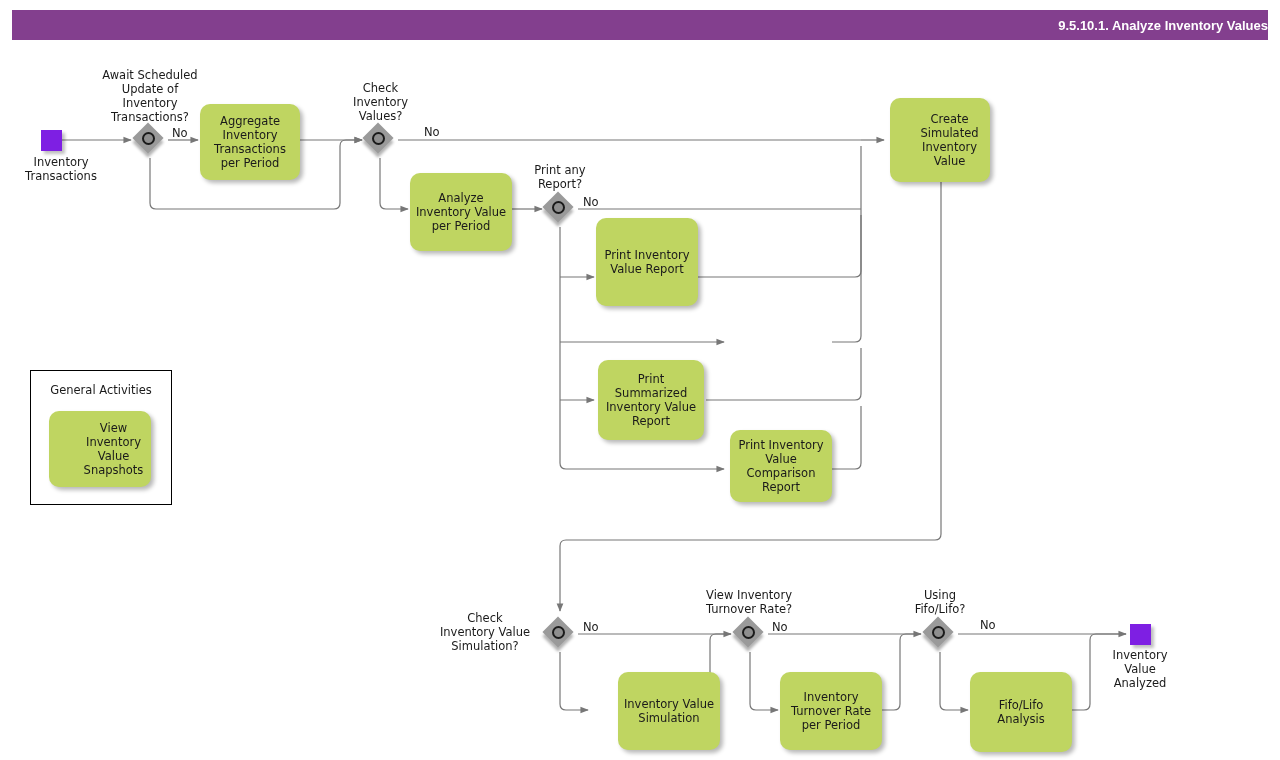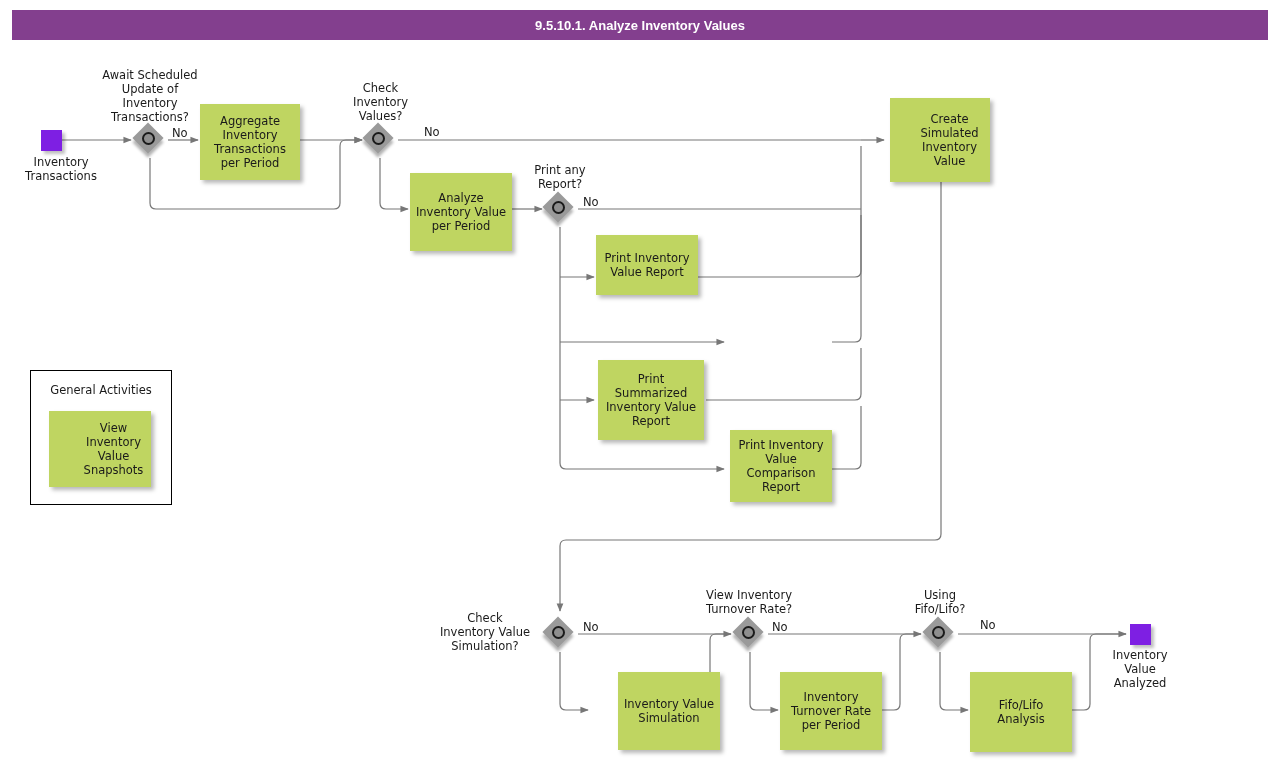--- a/index.html
+++ b/index.html
@@ -4,31 +4,31 @@
 <style>
   html,body{margin:0;padding:0;background:#ffffff;}
   body{width:1280px;height:760px;position:relative;overflow:hidden;
        font-family:"DejaVu Sans", sans-serif;}
 
   #titlebar{
     position:absolute; left:12px; top:10px; width:1256px; height:30px;
     background:#833F8E; color:#ffffff;
     font-family:"Liberation Sans", sans-serif;
     font-weight:bold; font-size:13px;
-    display:flex; align-items:center; justify-content:center;
+    display:flex; align-items:center; justify-content:flex-end;
     letter-spacing:0px;
   }
 
   #canvas{position:absolute; left:0; top:0; width:1280px; height:760px;}
   svg#wires{position:absolute;left:0;top:0;width:1280px;height:760px;pointer-events:none;}
 
   .task{
     position:absolute;
     background:#BFD561;
-    border-radius:0;
+    border-radius:10px;
     box-shadow:3px 3px 4px rgba(0,0,0,0.28);
     display:flex; align-items:center; justify-content:center;
     text-align:center;
     font-family:"DejaVu Sans", sans-serif;
     font-size:11.5px; color:#1a1a1a; line-height:1.22;
     padding:2px 5px; box-sizing:border-box;
   }
 
   .gw{ position:absolute; width:32px; height:32px; }
   .gw .dia{
@@ -213,21 +213,21 @@
 Inventory Value
 per Period</span>
   </div>
 
   <div class="task" style="left:890px;top:98px;width:100px;height:84px;padding-left:24px;">
     <span>Create
 Simulated
 Inventory Value</span>
   </div>
 
-  <div class="task" style="left:596px;top:235px;width:102px;height:60px;">
+  <div class="task" style="left:596px;top:218px;width:102px;height:88px;">
     <span>Print Inventory
 Value Report</span>
   </div>
 
 
   <div class="task" style="left:598px;top:360px;width:106px;height:80px;">
     <span>Print
 Summarized
 Inventory Value
 Report</span>

